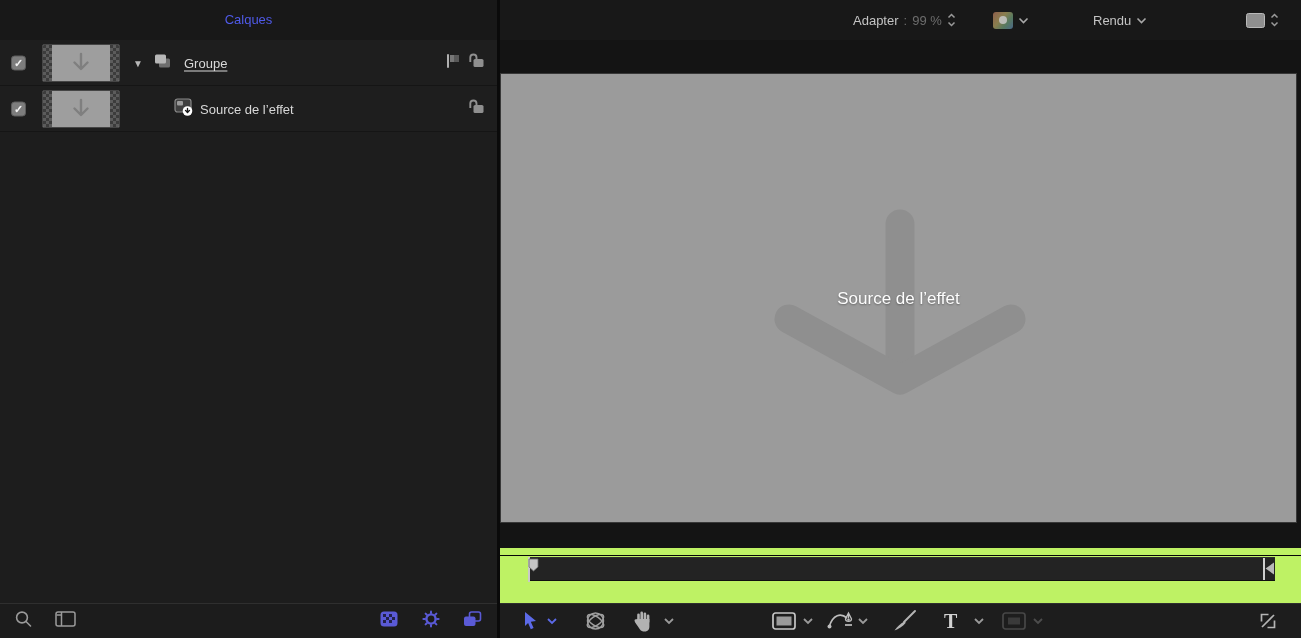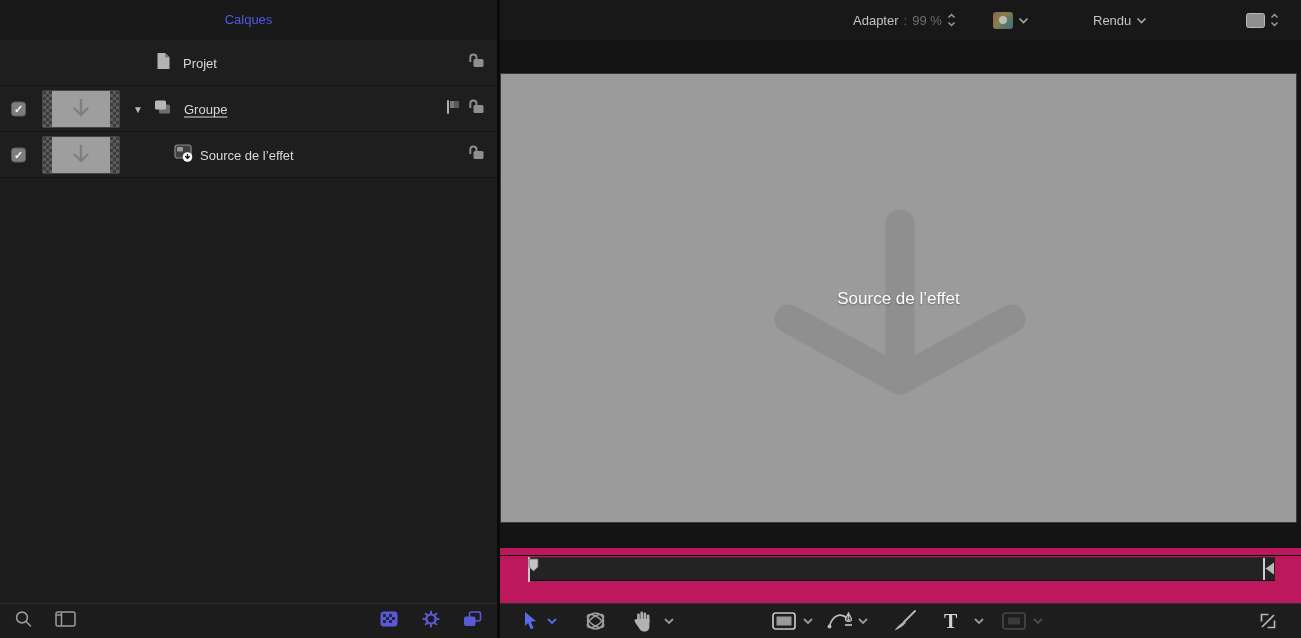--- a/index.html
+++ b/index.html
@@ -1,19 +1,19 @@
 <!DOCTYPE html>
 <html><head>
 <meta charset="utf-8">
 <style>
   * { margin:0; padding:0; box-sizing:border-box; }
   html,body { background:#101010; }
   .app {
     position:relative; width:1301px; height:638px; overflow:hidden;
-    background:#be185d; font-family:"Liberation Sans", sans-serif;
+    background:#bef264; font-family:"Liberation Sans", sans-serif;
     -webkit-font-smoothing:antialiased; user-select:none;
   }
   
   .left-panel { position:absolute; left:0; top:0; width:497px; height:638px; background:#1d1d1d; }
   .panel-divider { position:absolute; left:497px; top:0; width:3px; height:638px; background:#0a0a0a; }
 
   .tabbar { position:absolute; left:0; top:0; width:497px; height:40px; display:flex; background:#181818; }
   .tab { flex:1; display:flex; align-items:center; justify-content:center; font-size:13px;
          color:#cfcfcf; background:#2b2b2b; border-left:2px solid #0c0c0c; border-bottom:2px solid #0c0c0c; cursor:default; }
   .tab:first-child { border-left:none; }
@@ -81,37 +81,20 @@
 <div class="app">
 
   <div class="left-panel">
 
     <div class="tabbar">
       <div class="tab active">Calques</div>
     </div>
 
     <div class="rows">
 
-      <div class="layer-row">
-        <span class="row-icon" style="left:156px;">
-          <svg width="15" height="18" viewBox="0 0 15 18">
-            <path d="M1.5 1 h7.5 l4.5 4.5 V17 H1.5 Z" fill="#b3b3b3"></path>
-            <path d="M9 1 l4.5 4.5 H9 Z" fill="#7d7d7d"></path>
-          </svg>
-        </span>
-        <span class="row-label" style="left:183px;">Projet</span>
-        <span class="right-icons">
-          <span>
-            <svg width="18" height="15" viewBox="0 0 18 15">
-              <path d="M9.5 6 V4.6 a3.1 3.1 0 0 0 -6.2 0 V9" stroke="#8f8f8f" stroke-width="1.9" fill="none"></path>
-              <rect x="6.5" y="6" width="10" height="8" rx="1.6" fill="#8f8f8f"></rect>
-            </svg>
-          </span>
-        </span>
-      </div>
 
       <div class="layer-row">
         <span class="checkbox">✓</span>
         <span class="thumb">
           <span class="strip left"></span>
           <span class="strip right"></span>
           <svg width="30" height="24" viewBox="0 0 30 24">
             <path d="M15 3 V17 M8.5 11.5 L15 18 L21.5 11.5" stroke="#7f7f7f" stroke-width="2.4" fill="none" stroke-linecap="round" stroke-linejoin="round"></path>
           </svg>
         </span>

